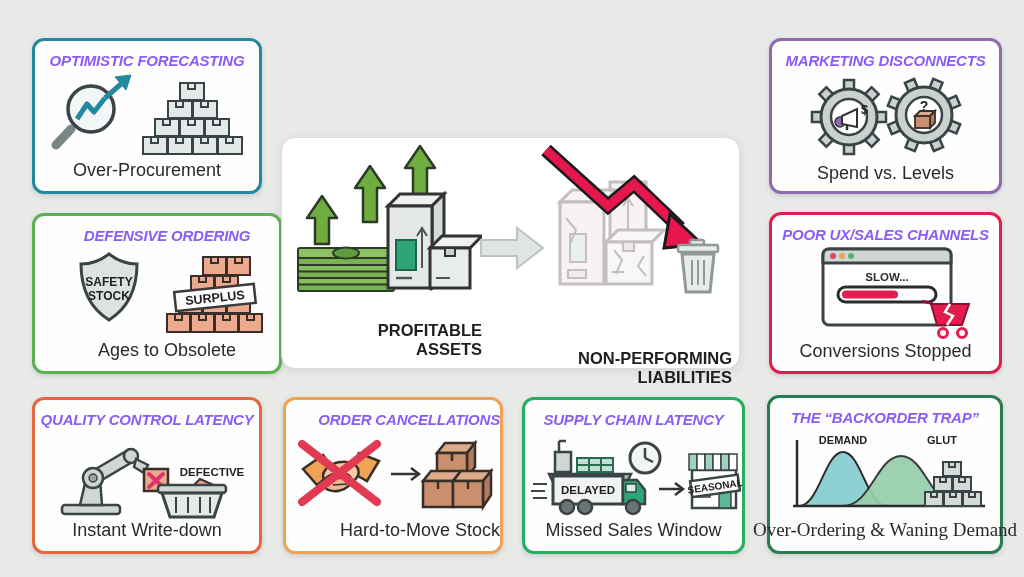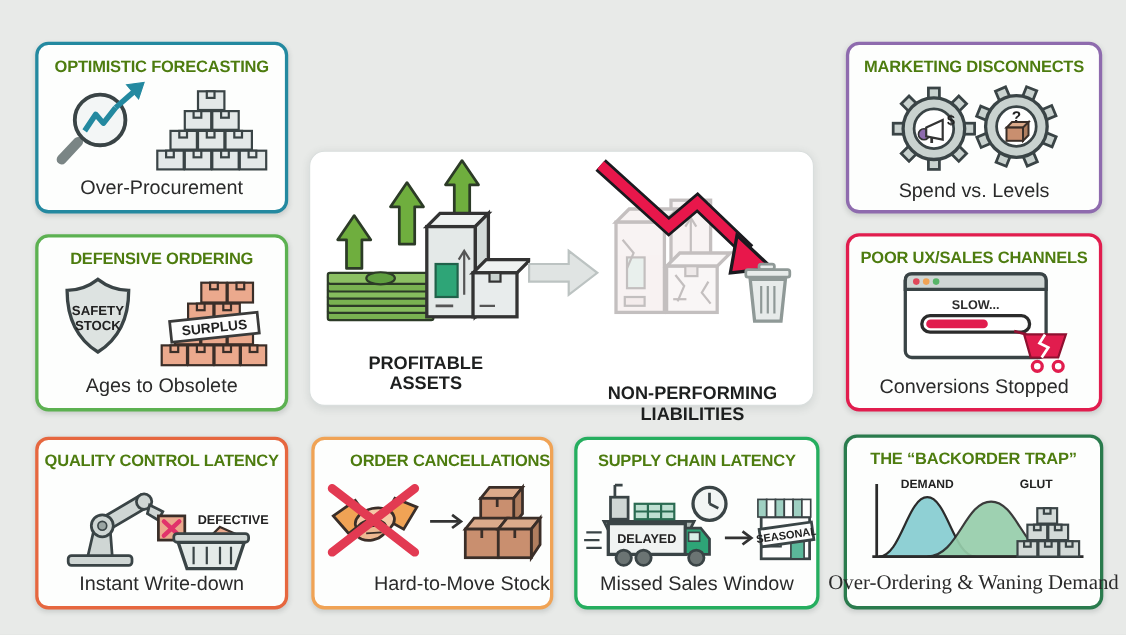--- a/index.html
+++ b/index.html
@@ -2,26 +2,26 @@
 <html><head>
 <meta charset="utf-8">
 <style>
   html,body{margin:0;padding:0;}
   body{background:#dfe2e0;font-family:"Liberation Sans", sans-serif;}
   .stage{position:relative;width:1024px;height:577px;background:#e8eae8;overflow:hidden;}
   .main-title{position:absolute;left:270px;top:44px;width:482px;text-align:center;
     font-weight:bold;font-size:30px;line-height:1.12;color:#1d1f1f;letter-spacing:.3px;}
   .card{position:absolute;background:#fdfefd;border:3px solid #999;border-radius:12px;
     box-shadow:0 2px 5px rgba(60,70,70,.18);display:flex;flex-direction:column;align-items:center;}
-  .card-title{font-weight:bold;font-size:15px;color:#4d7c0f;margin-top:11px;letter-spacing:-.2px;white-space:nowrap;}
+  .card-title{font-weight:bold;font-size:15px;color:#8b5cf6;margin-top:11px;letter-spacing:-.2px;white-space:nowrap;font-style:italic;}
   .card-icon{flex:1;display:flex;align-items:center;justify-content:center;width:100%;}
   .card-caption{font-size:18px;color:#2a2a2a;margin-bottom:10px;white-space:nowrap;}
   .center-panel{position:absolute;left:281px;top:137px;width:457px;height:230px;background:#fff;
     border:1px solid #d9dedd;border-radius:14px;box-shadow:0 2px 8px rgba(60,70,70,.12);}
-  .cp-label{position:absolute;text-align:center;font-weight:bold;font-size:16.5px;color:#1d1f1f;line-height:1.15;}
+  .cp-label{position:absolute;text-align:right;font-weight:bold;font-size:16.5px;color:#1d1f1f;line-height:1.15;}
   svg text{font-family:"Liberation Sans", sans-serif;}
   .icon-svg{display:block;}
 </style>
 </head>
 <body>
 
 <div class="stage">
 
 
   <div class="card" style="left: 32px; top: 38px; width: 224px; height: 150px; border-color: rgb(35, 137, 160);">
@@ -53,21 +53,21 @@
           <rect x="166" y="48" width="7" height="6"></rect>
           <rect x="129" y="30" width="7" height="6"></rect>
             <rect x="154" y="30" width="7" height="6"></rect>
           <rect x="141" y="12" width="7" height="6"></rect>
         </g>
       </svg>
     </div>
     <div class="card-caption">Over-Procurement</div>
   </div>
 
-  <div class="card" style="left: 32px; top: 213px; width: 224px; height: 155px; border-color: rgb(92, 177, 81);">
+  <div class="card" style="left: 32px; top: 213px; width: 224px; height: 155px; border-color: rgb(92, 177, 81); padding-left: 20px;">
     <div class="card-title">DEFENSIVE ORDERING</div>
     <div class="card-icon">
       <svg class="icon-svg" width="208" height="92" viewBox="0 0 208 92">
         <path d="M46,8 C55,15 66,18 74,18 C74,43 65,62 46,74 C27,62 18,43 18,18 C26,18 37,15 46,8 Z" fill="#dde3e1" stroke="#3a4446" stroke-width="3"></path>
         <text x="46" y="40" text-anchor="middle" font-size="12" font-weight="bold" fill="#222">SAFETY</text>
         <text x="46" y="54" text-anchor="middle" font-size="12" font-weight="bold" fill="#222">STOCK</text>
         <g fill="#eba98d" stroke="#3a2e28" stroke-width="2">
           <rect x="104" y="68" width="23" height="18"></rect>
             <rect x="128" y="68" width="23" height="18"></rect>
           <rect x="152" y="68" width="23" height="18"></rect>

